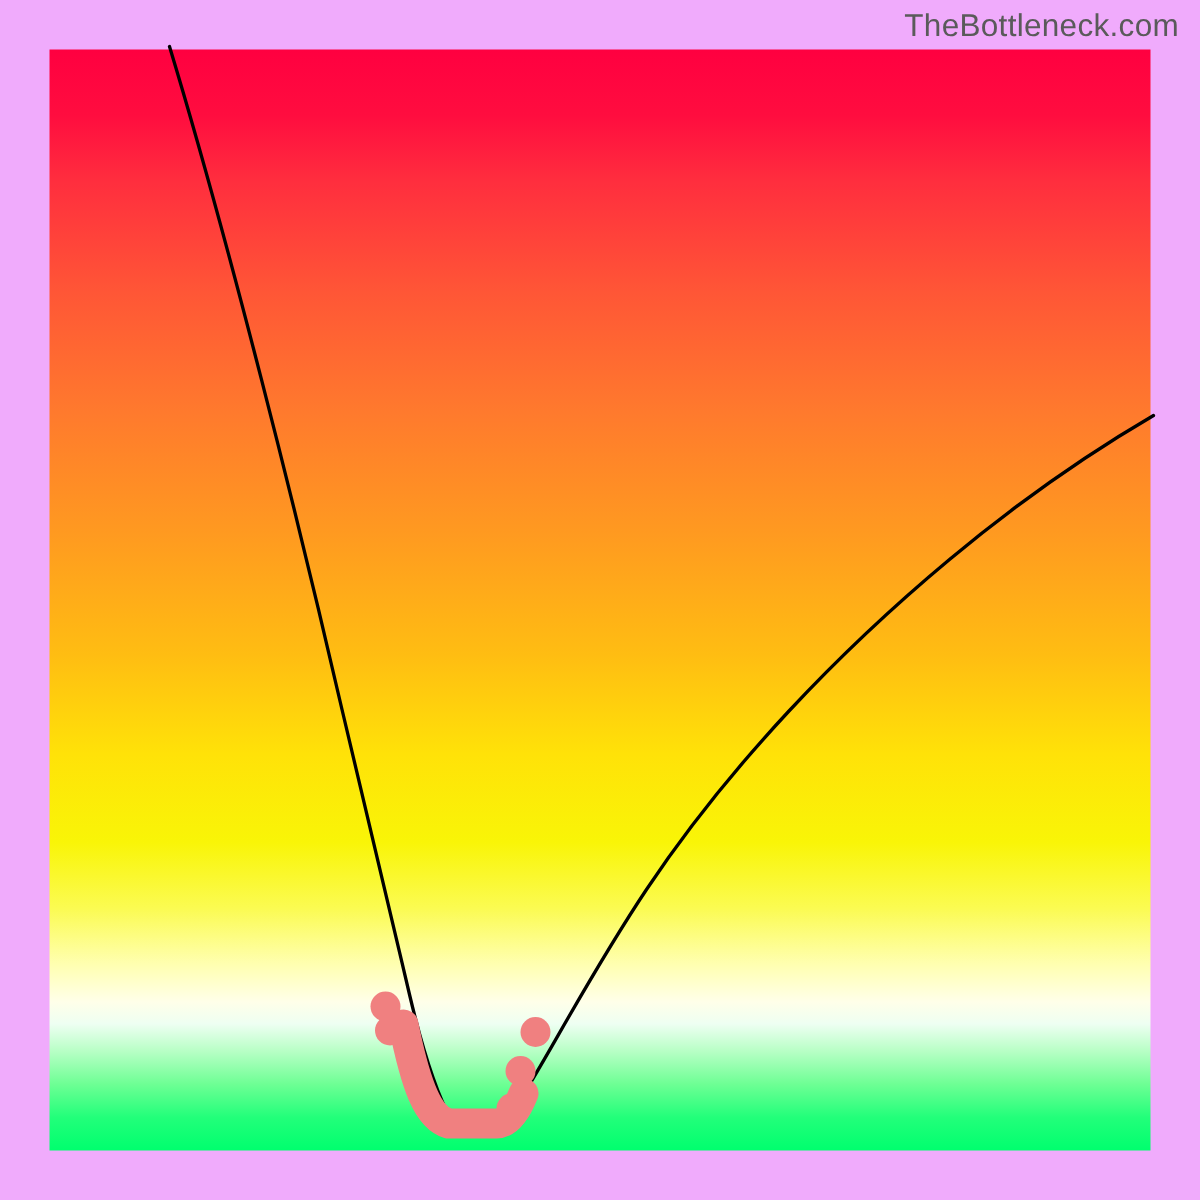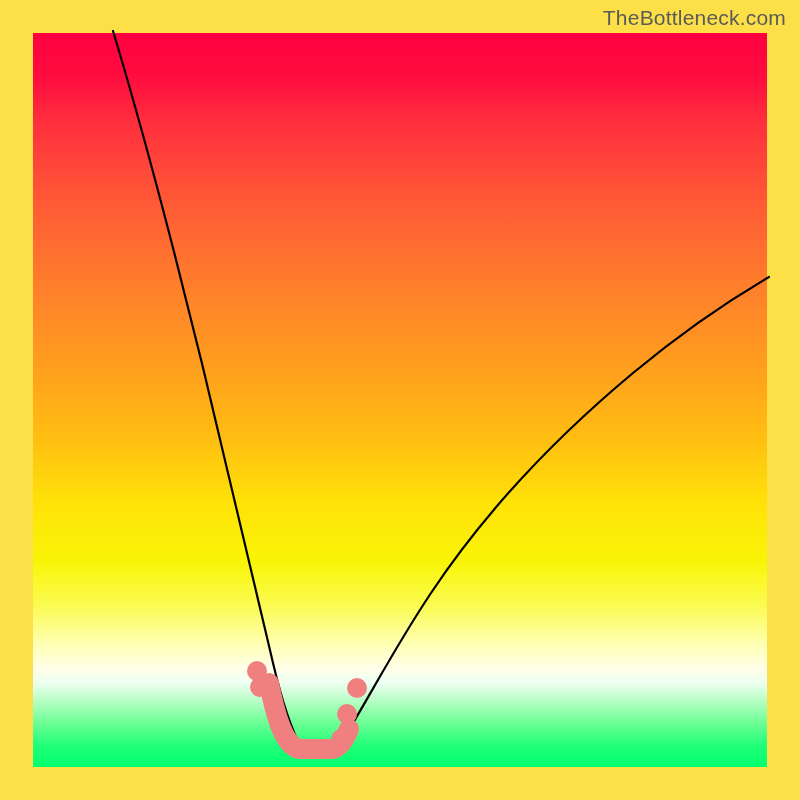--- a/index.html
+++ b/index.html
@@ -10,21 +10,21 @@
     background: #000;
     overflow: hidden;
     font-family: Arial, Helvetica, sans-serif;
   }
   .frame {
     position: absolute;
     left: 0;
     top: 0;
     width: 800px;
     height: 800px;
-    background: #fde047;
+    background: #f0abfc;
   }
   .plot {
     position: absolute;
     left: 33px;
     top: 33px;
     width: 734px;
     height: 734px;
     
     background: linear-gradient(
       to bottom,

